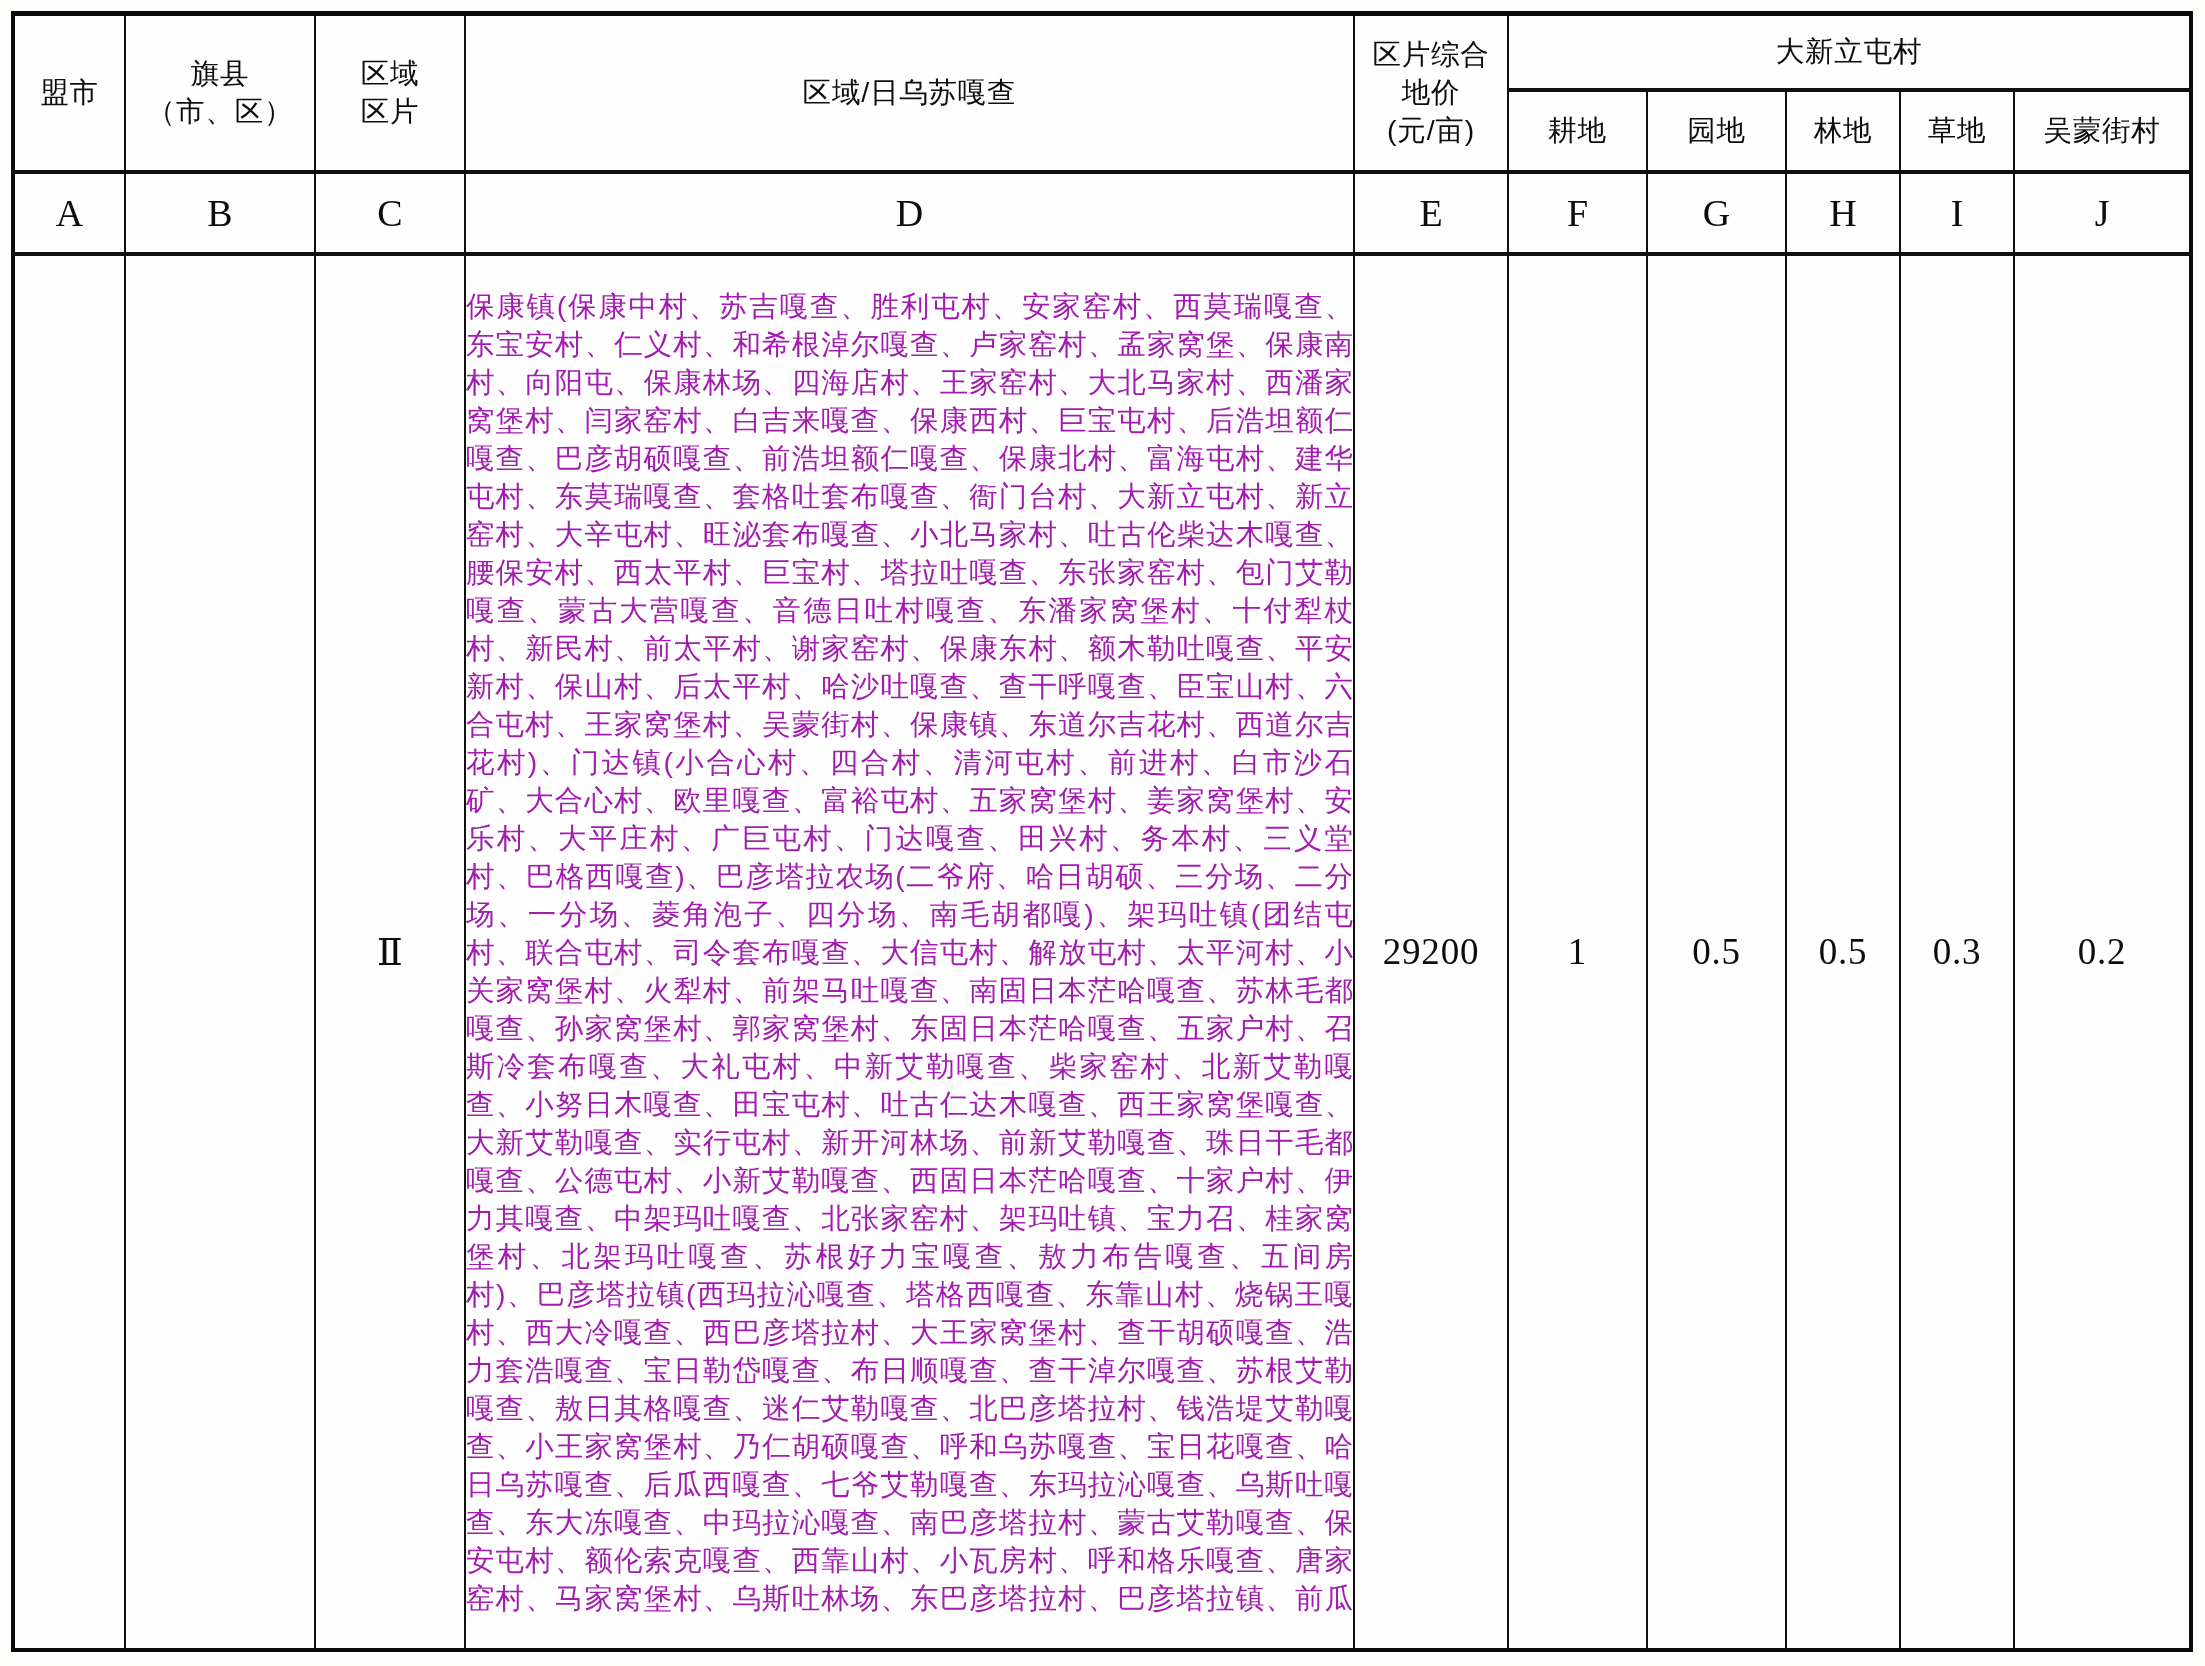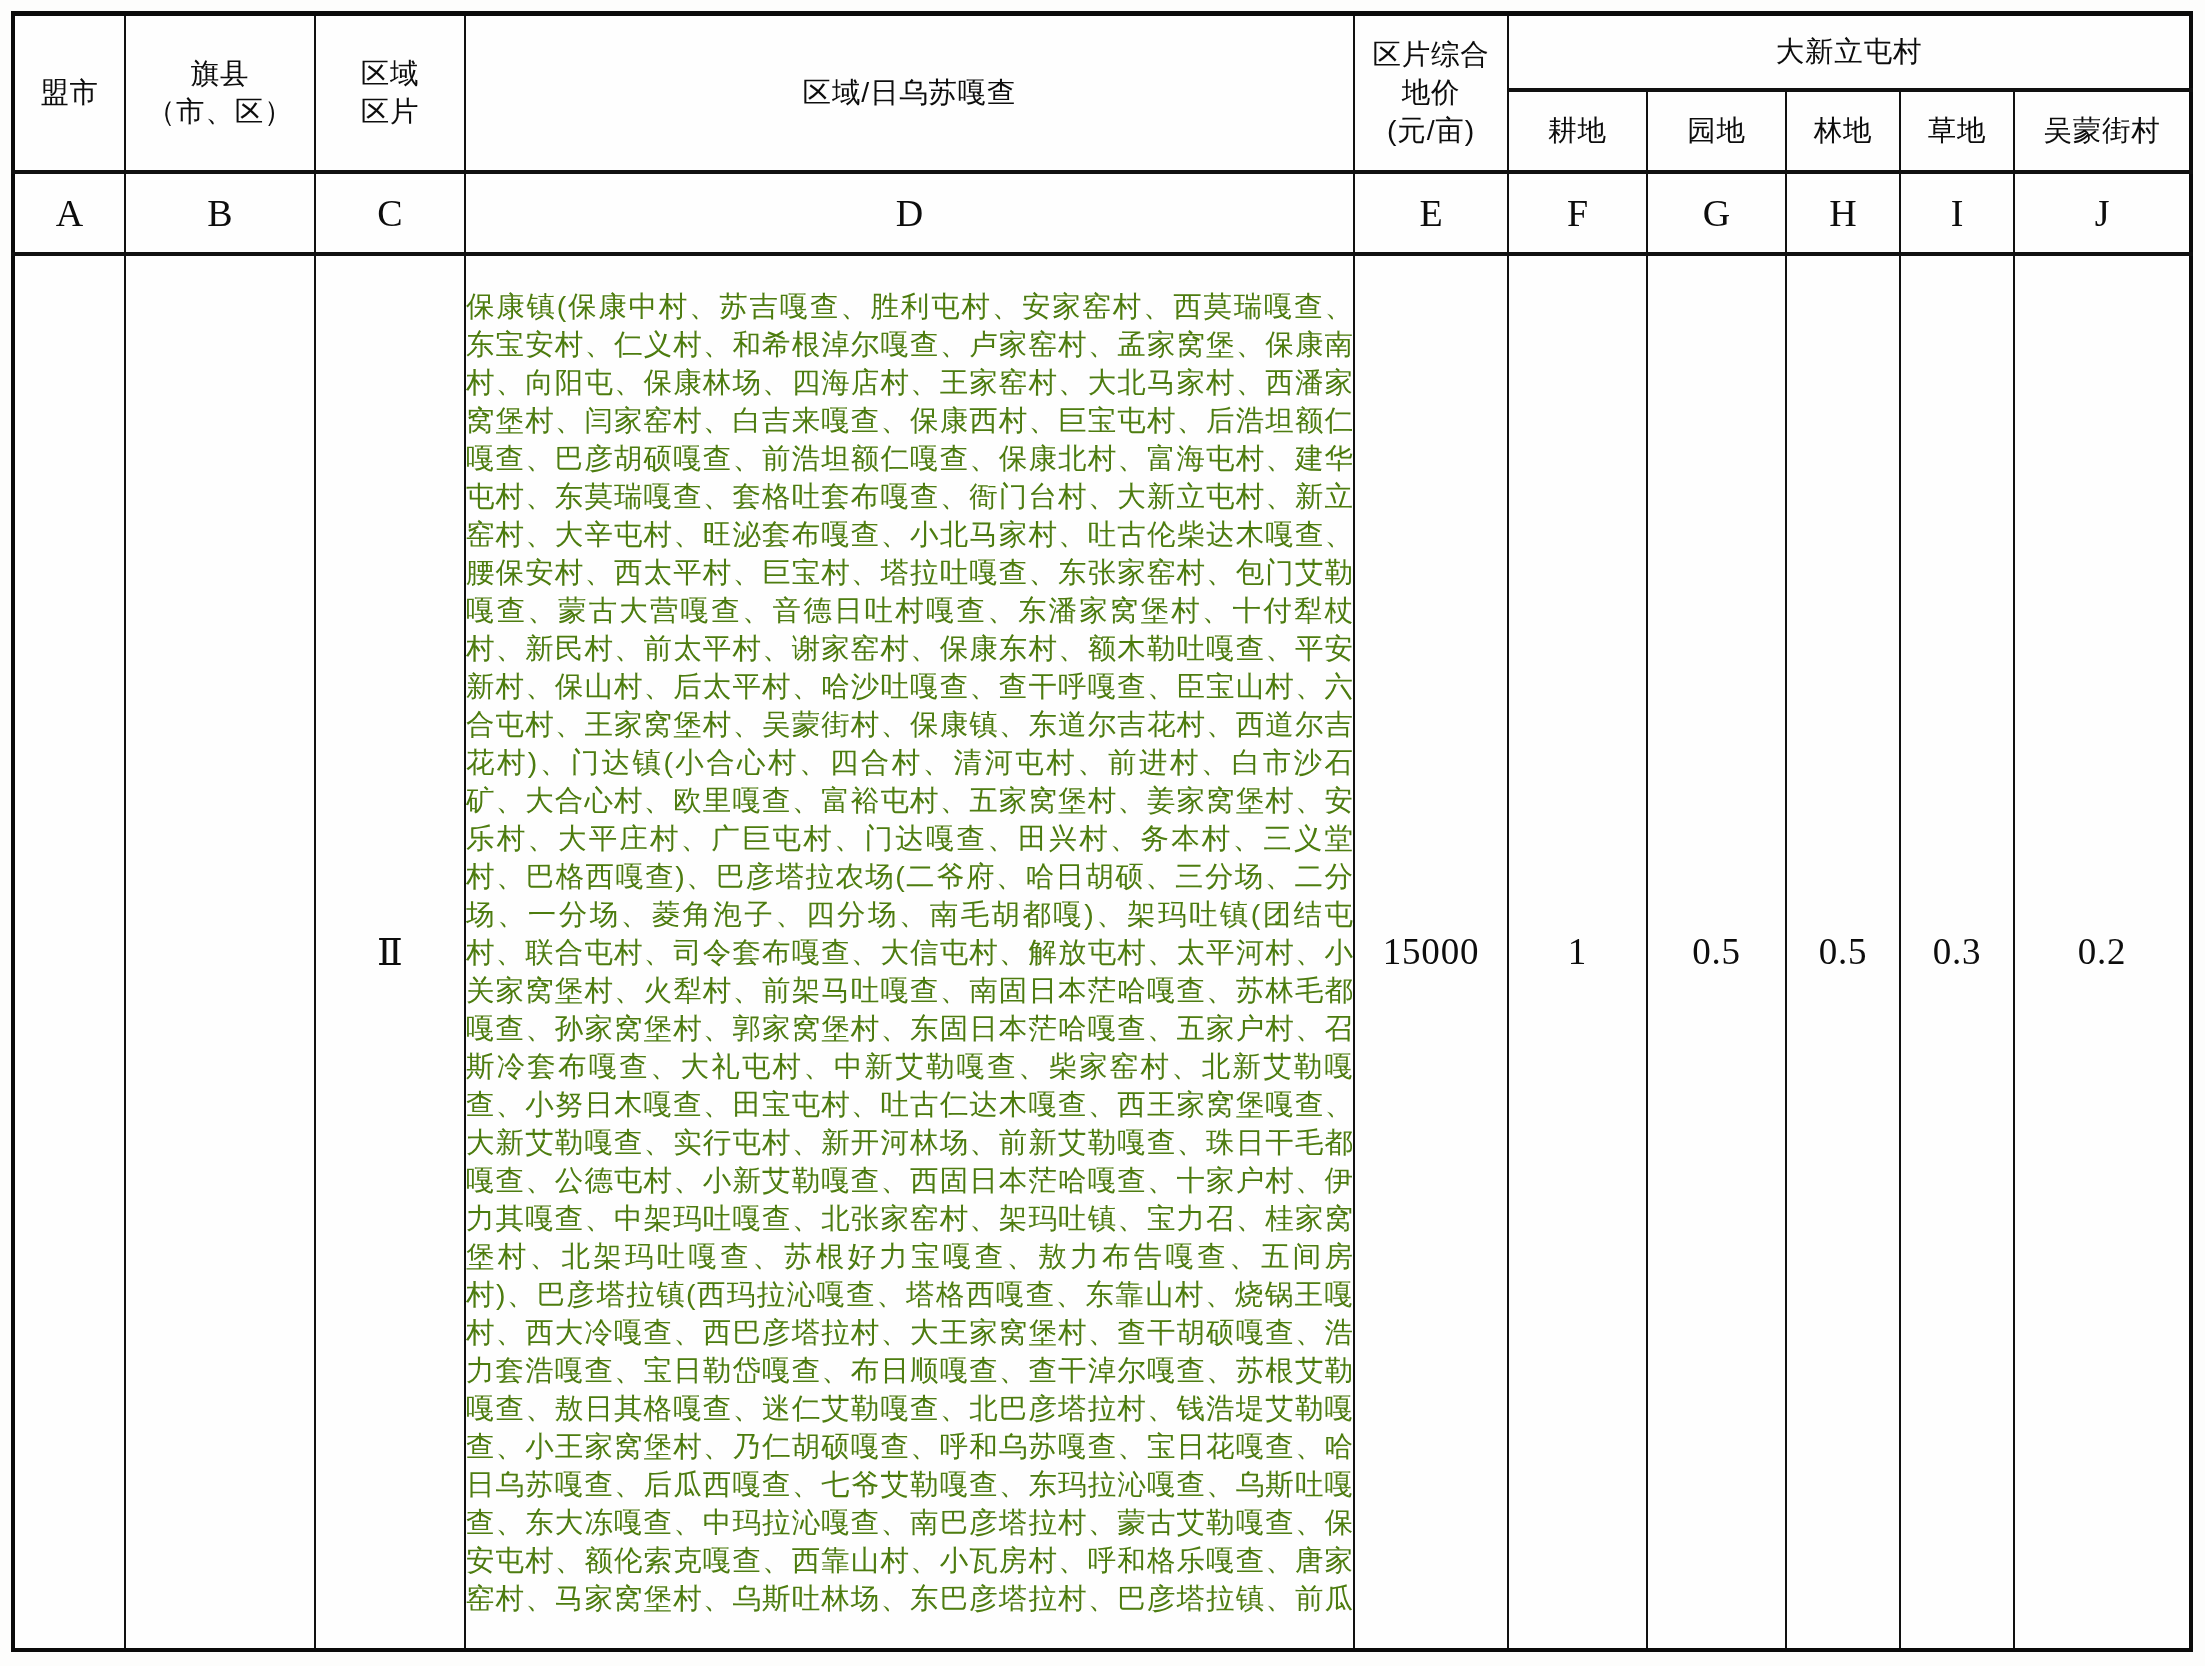--- a/index.html
+++ b/index.html
@@ -70,21 +70,21 @@
     vertical-align: top;
     padding: 27px 8px 0 6.3px;
   }
   .desc-text {
     font-size: 28.5px;
     line-height: 38px;
     white-space: pre-line;
     text-align: justify;
     text-align-last: justify;
     text-justify: inter-ideograph;
-    color: #4d7c0f;
+    color: #a21caf;
   }
 </style>
 </head>
 <body>
 
 <div class="page">
   <table class="land-table">
     <colgroup>
       <col style="width:112px">
       <col style="width:190px">
@@ -163,21 +163,21 @@
 村)、巴彦塔拉镇(西玛拉沁嘎查、塔格西嘎查、东靠山村、烧锅王嘎
 村、西大冷嘎查、西巴彦塔拉村、大王家窝堡村、查干胡硕嘎查、浩
 力套浩嘎查、宝日勒岱嘎查、布日顺嘎查、查干淖尔嘎查、苏根艾勒
 嘎查、敖日其格嘎查、迷仁艾勒嘎查、北巴彦塔拉村、钱浩堤艾勒嘎
 查、小王家窝堡村、乃仁胡硕嘎查、呼和乌苏嘎查、宝日花嘎查、哈
 日乌苏嘎查、后瓜西嘎查、七爷艾勒嘎查、东玛拉沁嘎查、乌斯吐嘎
 查、东大冻嘎查、中玛拉沁嘎查、南巴彦塔拉村、蒙古艾勒嘎查、保
 安屯村、额伦索克嘎查、西靠山村、小瓦房村、呼和格乐嘎查、唐家
 窑村、马家窝堡村、乌斯吐林场、东巴彦塔拉村、巴彦塔拉镇、前瓜</div>
         </td>
-        <td class="num">15000</td>
+        <td class="num">29200</td>
         <td class="num">1</td>
         <td class="num">0.5</td>
         <td class="num">0.5</td>
         <td class="num">0.3</td>
         <td class="num">0.2</td>
       </tr>
     </tbody>
   </table>
 </div>
 

